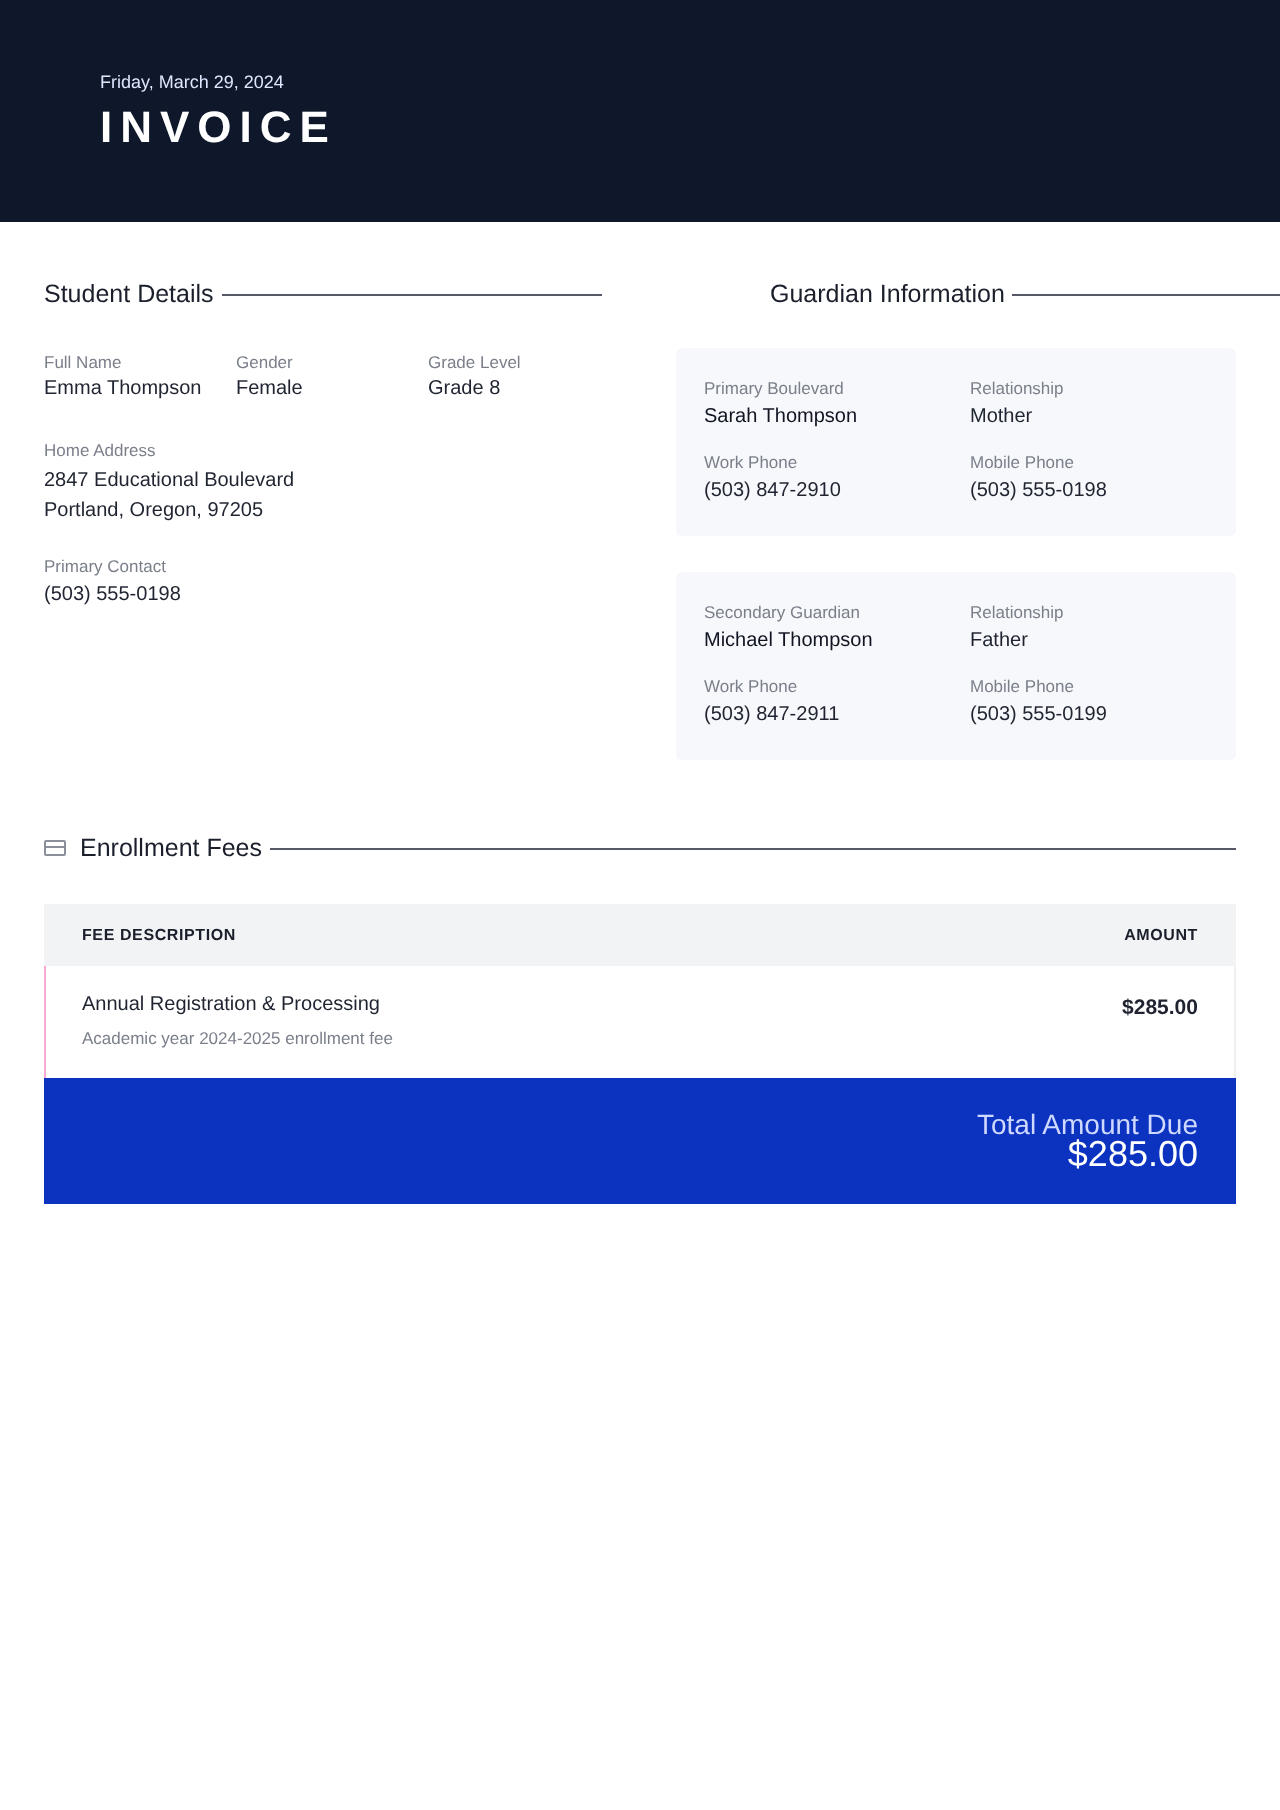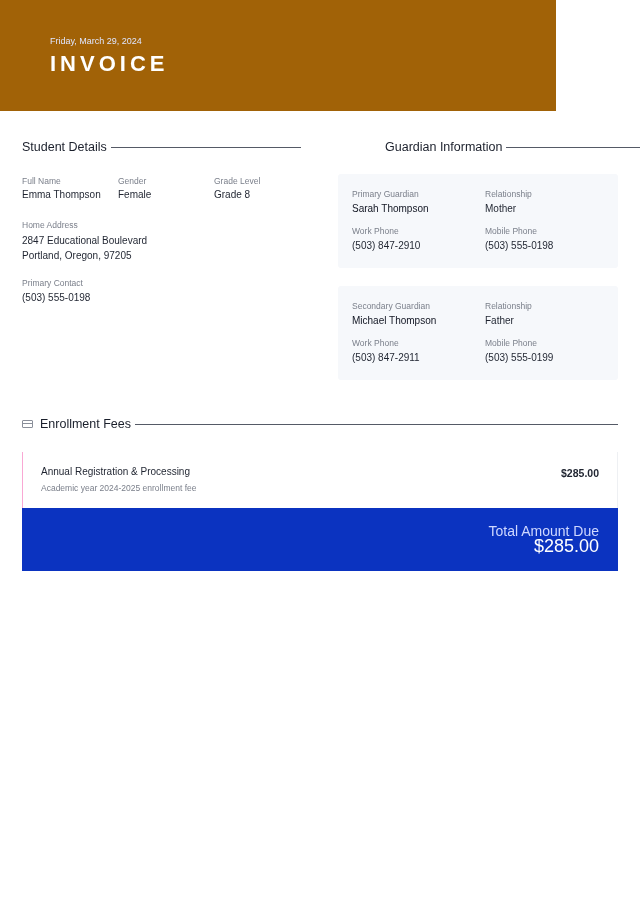--- a/index.html
+++ b/index.html
@@ -1,19 +1,19 @@
 <!DOCTYPE html>
 <html><head>
 <meta charset="utf-8">
 <style>
   * { box-sizing: border-box; margin: 0; padding: 0; }
   html, body { width: 640px; height: 905px; background: #ffffff; }
   body { font-family: "Liberation Sans", "DejaVu Sans", sans-serif; color: #1f2430; position: relative; overflow: hidden; }
 
-  .header { position: absolute; left: 0; top: 0; width: 556px; height: 111px; background: #a16207; }
+  .header { position: absolute; left: 0; top: 0; width: 640px; height: 111px; background: #0f172a; }
   .header .date { position: absolute; left: 50px; top: 36px; font-size: 9px; color: #dfe6ff; }
   .header .title { position: absolute; left: 50px; top: 51px; font-size: 22px; font-weight: bold; color: #ffffff; letter-spacing: 4px; }
 
   .section-title { position: absolute; display: flex; align-items: center; font-size: 12.5px; color: #1a1f2b; }
   .section-title .rule { flex: 1; height: 1px; background: #555a66; margin-left: 4px; }
 
   .label { position: absolute; font-size: 8.5px; color: #7a7f8a; white-space: nowrap; }
   .value { position: absolute; font-size: 10px; color: #1f2430; white-space: nowrap; }
   .value.bold { font-weight: normal; color: #111522; }
 
@@ -56,21 +56,21 @@
 
 <div class="label" style="left:22px; top:278px;">Primary Contact</div>
 <div class="value" style="left:22px; top:292px;">(503) 555-0198</div>
 
 <div class="section-title" style="left:338px; top:140px; width:280px;margin-left:47px;">
   <span>Guardian Information</span>
   <span class="rule"></span>
 </div>
 
 <div class="card" style="top:174px;">
-  <div class="label" style="left:14px; top:15px;">Primary Guardian</div>
+  <div class="label" style="left:14px; top:15px;">Primary Boulevard</div>
   <div class="value bold" style="left:14px; top:29px;">Sarah Thompson</div>
   <div class="label" style="left:147px; top:15px;">Relationship</div>
   <div class="value" style="left:147px; top:29px;">Mother</div>
   <div class="label" style="left:14px; top:52px;">Work Phone</div>
   <div class="value" style="left:14px; top:66px;">(503) 847-2910</div>
   <div class="label" style="left:147px; top:52px;">Mobile Phone</div>
   <div class="value" style="left:147px; top:66px;">(503) 555-0198</div>
 </div>
 
 <div class="card" style="top:286px;">
@@ -84,20 +84,24 @@
   <div class="value" style="left:147px; top:66px;">(503) 555-0199</div>
 </div>
 
 <span class="icon-card"></span>
 <div class="section-title" style="left:40px; top:417px; width:578px;">
   <span>Enrollment Fees</span>
   <span class="rule"></span>
 </div>
 
 <div class="table">
+  <div class="thead">
+    <span style="left:19px;">FEE DESCRIPTION</span>
+    <span style="right:19px;">AMOUNT</span>
+  </div>
   <div class="trow">
     <div class="value" style="left:18px; top:14px;">Annual Registration &amp; Processing</div>
     <div class="label" style="left:18px; top:31px; font-size:8.5px;">Academic year 2024-2025 enrollment fee</div>
     <div class="value" style="right:18px; top:15px; font-weight:bold; font-size:10.5px;">$285.00</div>
   </div>
   <div class="total">
     <div class="tl">Total Amount Due</div>
     <div class="tv">$285.00</div>
   </div>
 </div>

